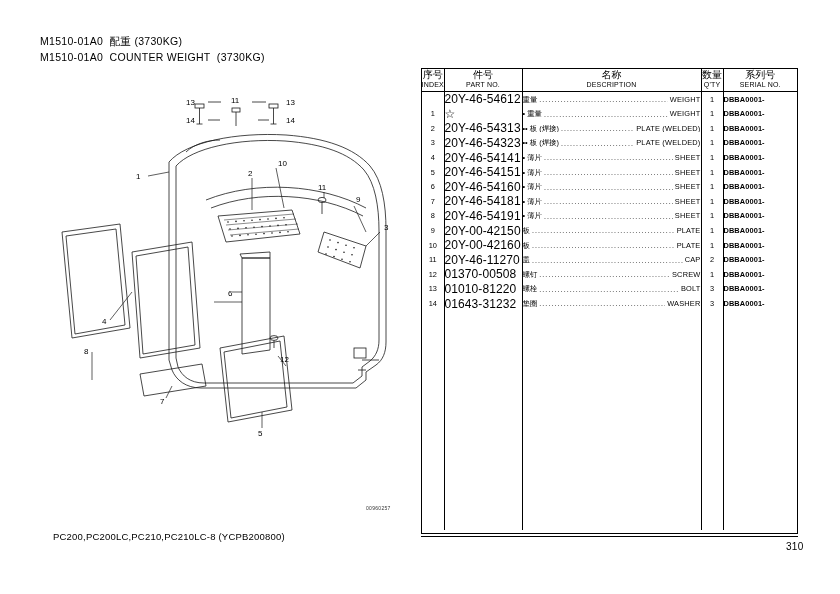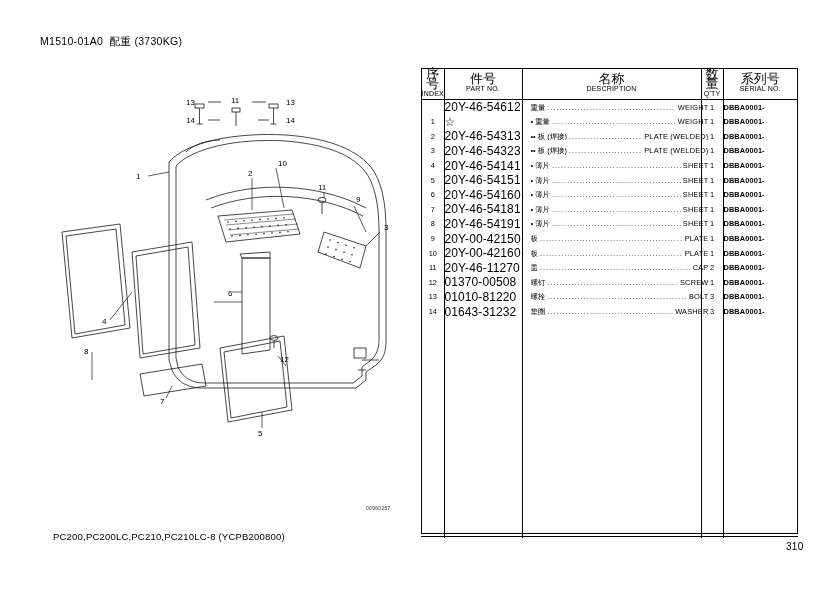--- a/index.html
+++ b/index.html
@@ -107,37 +107,36 @@
     text-align: center;
     font-size: 7.6px;
   }
   .th-two {
     display: flex;
     flex-direction: column;
     justify-content: center;
     align-items: center;
     line-height: 10px;
   }
-  .th-cn { font-size: 13px; }
+  .th-cn { font-size: 10px; }
   .th-en { font-size: 7px; letter-spacing: 0.2px; }
 
   tbody td { height: 14.6px; }
   .c-index { width: 22px; text-align: center; font-size: 7.4px; }
   .c-part  { width: 78px; padding-left: 5px; font-size: 12px; letter-spacing: 0.1px; }
   .c-desc  { width: 179px; padding-left: 4px; padding-right: 4px; font-size: 7.4px; }
   .c-qty   { width: 22px; text-align: center; font-size: 7.4px; }
   .c-serial{ width: 74px; padding-left: 7px; font-size: 7.4px; letter-spacing: 0.1px; font-weight: bold; }
 
   .desc-row {
     display: flex;
-    align-items: flex-start;
+    align-items: flex-end;
     width: 100%;
     white-space: nowrap;
     overflow: hidden;
-    margin-left: 8px;
   }
   .desc-cn { flex: 0 0 auto; }
   .desc-dots {
     flex: 1 1 auto;
     overflow: hidden;
     white-space: nowrap;
     margin: 0 2px;
     letter-spacing: 1.1px;
     font-size: 7px;
     color: #000;
@@ -146,20 +145,21 @@
 
   .filler td { height: 14.6px; border-right: 1px solid #000; }
 </style>
 </head>
 <body>
 
 <div class="page">
 
   <div class="title-block">
     <div class="title-line">M1510-01A0  配重 (3730KG)</div>
+    <div class="title-line">M1510-01A0  COUNTER WEIGHT  (3730KG)</div>
   </div>
 
   <div class="drawing">
     <svg width="376" height="440" viewBox="0 0 376 440" xmlns="http://www.w3.org/2000/svg" stroke="#1a1a1a" fill="none" stroke-width="0.8" font-family="Liberation Sans, sans-serif" font-size="8">
 
       <g>
         <rect x="159" y="24" width="9" height="4"></rect>
         <line x1="163.5" y1="28" x2="163.5" y2="44"></line>
         <path d="M160.5 44 h6"></path>
       </g>

